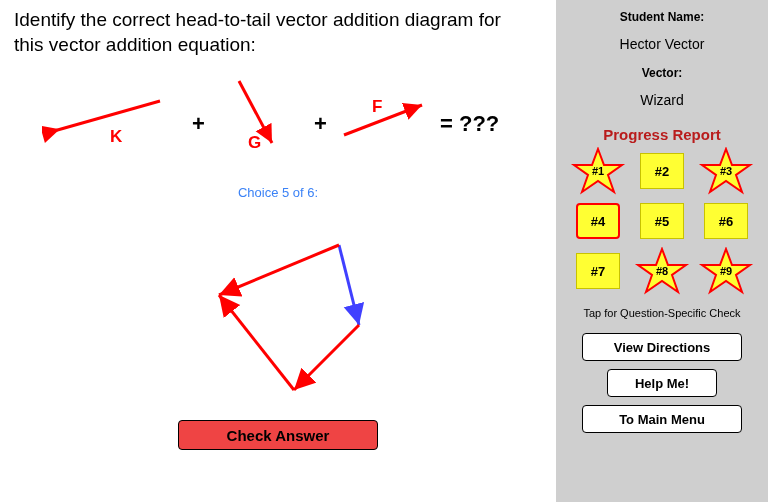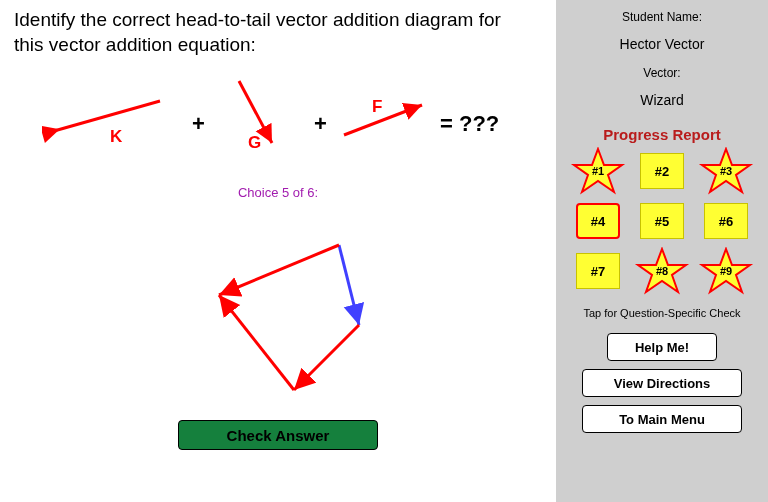--- a/index.html
+++ b/index.html
@@ -36,50 +36,50 @@
   }
   .vec-label {
     position: absolute;
     font-size: 17px;
     font-weight: bold;
     color: #ff0000;
   }
   .choice-label {
     text-align: center;
     font-size: 13px;
-    color: #a21caf;
+    color: #3b82f6;
     margin-top: 10px;
   }
   .diagram-area {
     position: relative;
     height: 200px;
     margin-top: 10px;
   }
   .check-btn {
     display: block;
     margin: 10px auto 0;
     width: 200px;
     height: 30px;
     font-size: 15px;
     font-weight: bold;
-    background: #15803d;
+    background: #ef4444;
     border: 1.5px solid #000;
     border-radius: 4px;
     cursor: pointer;
   }
   .sidebar {
     width: 212px;
     background: #cfcfcf;
     padding: 6px 10px 10px;
     text-align: center;
     font-size: 13px;
     display: flex;
     flex-direction: column;
   }
-  .sb-label { font-weight: normal; font-size: 12px; margin-top: 4px; }
+  .sb-label { font-weight: bold; font-size: 12px; margin-top: 4px; }
   .sb-value { font-size: 14px; margin-top: 12px; margin-bottom: 10px; }
   .progress-title {
     color: #b91c1c;
     font-weight: bold;
     font-size: 15px;
     margin-top: 8px;
     margin-bottom: 10px;
   }
   .grid {
     display: grid;
@@ -234,16 +234,16 @@
       </div>
       <div class="cell star">
         <svg width="56" height="48" viewBox="0 0 56 48">
           <polygon points="28,2 34,18 52,18 38,28 44,45 28,34 12,45 18,28 4,18 22,18" fill="#ffff33" stroke="#ff0000" stroke-width="2"></polygon>
         </svg>
         <span class="num">#9</span>
       </div>
     </div>
 
   <div class="hint">Tap for Question-Specific Check</div>
+  <button class="sb-btn wide">View Directions</button>
   <button class="sb-btn help">Help Me!</button>
-  <button class="sb-btn wide">View Directions</button>
   <button class="sb-btn wide">To Main Menu</button>
 </div>
 
 </body></html>

